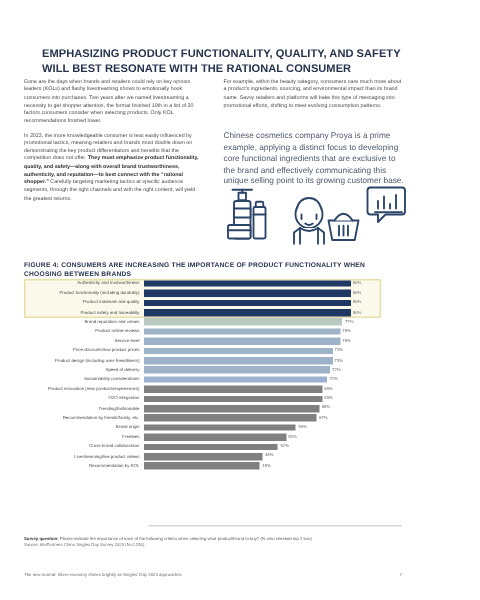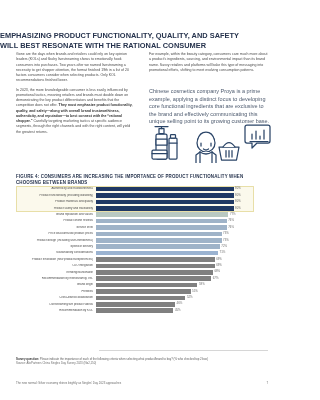--- a/index.html
+++ b/index.html
@@ -20,21 +20,21 @@
     left: 0; top: 0;
     width: 283px;
     height: 400px;
     padding: 0;
     box-sizing: border-box;
   }
 
   
   .headline {
     position: absolute;
-    left: 0;
+    left: 28px;
     top: 31px;
     width: 252px;
     font-size: 7.4px;
     line-height: 9.6px;
     font-weight: bold;
     letter-spacing: 0.03px;
     color: #26334d;
   }
 
   

